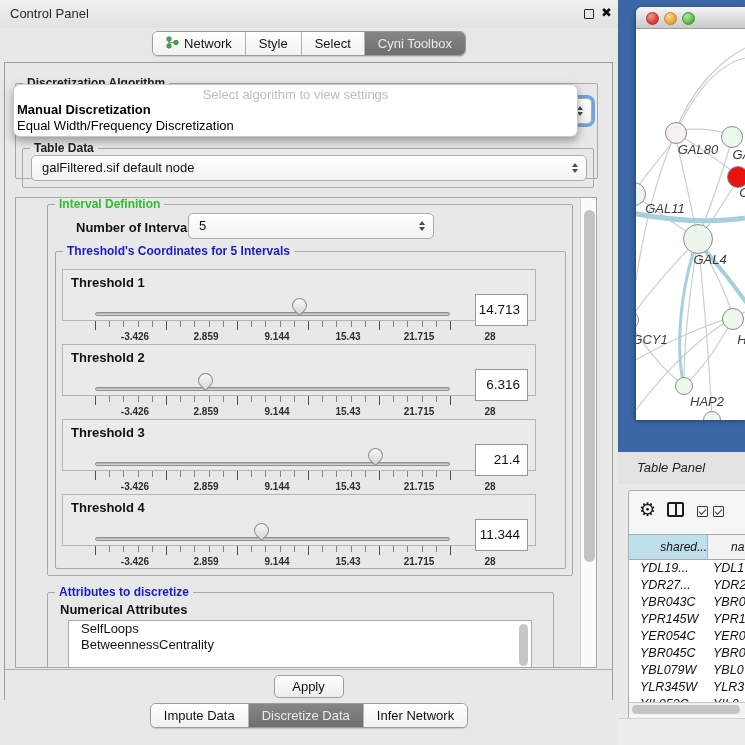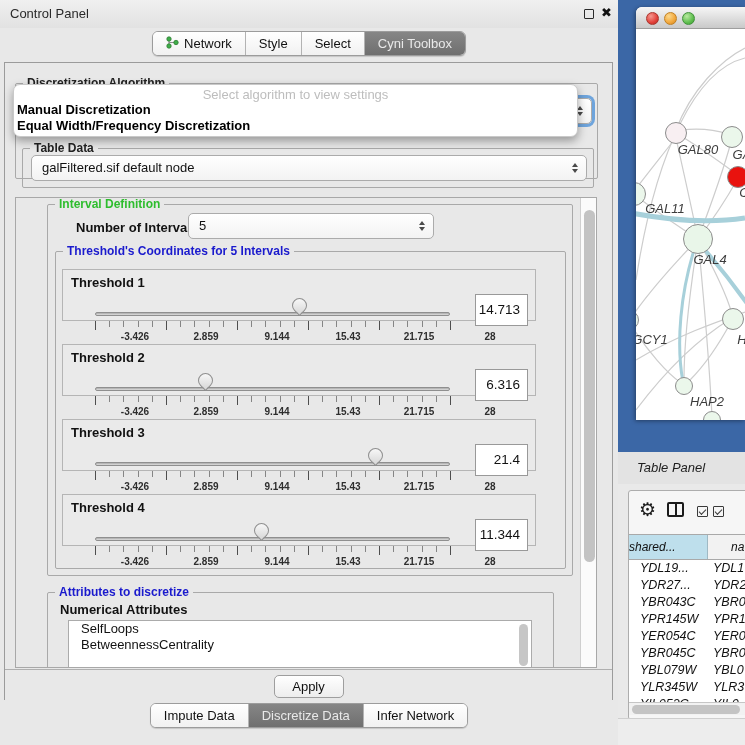--- a/index.html
+++ b/index.html
@@ -30,21 +30,21 @@
 
   .combo { position:absolute; background:linear-gradient(#FFFFFF,#F3F3F3); border:1px solid #ABABAB; border-radius:5px; font-size:13px; color:#111; line-height:24px; padding:0 24px 0 10px; overflow:hidden; white-space:nowrap; }
   .stepper { position:absolute; right:8px; top:50%; transform:translateY(-50%); display:flex; flex-direction:column; gap:2px; }
   .tri-up { width:0; height:0; border-left:3.5px solid transparent; border-right:3.5px solid transparent; border-bottom:4.5px solid #4A4A4A; }
   .tri-down { width:0; height:0; border-left:3.5px solid transparent; border-right:3.5px solid transparent; border-top:4.5px solid #4A4A4A; }
   .focusring { box-shadow:0 0 0 3px rgba(88,152,217,.85); }
 
   
   #algo-popup { position:absolute; left:13px; top:84px; width:565px; height:53px; background:#FFFFFF; border:1px solid #C9C9C9; border-radius:7px; box-shadow:0 4px 10px rgba(0,0,0,.35); z-index:40; padding-top:2px; }
   #algo-popup .prompt { text-align:center; font-size:13px; color:#BDBDBD; line-height:15px; }
-  #algo-popup .item { font-size:13px; color:#000; line-height:16px; padding-left:3px;font-weight:bold; }
+  #algo-popup .item { font-size:13px; color:#000; line-height:16px; padding-left:3px; }
   #algo-popup .item.bold { font-weight:bold; }
 
   
   #viewport { position:absolute; left:10px; top:134px; width:582px; height:471px; border:1px solid #A8A8A8; overflow:hidden; background:#E8E8E8; }
   #vscroll { position:absolute; left:564px; top:0; width:17px; height:471px; background:#FBFBFB; border-left:1px solid #CFCFCF; }
   #vscroll .thumb { position:absolute; left:3px; top:12px; width:11px; height:352px; background:#C3C3C3; border-radius:6px; }
 
   .tpanel { position:absolute; left:6px; width:474px; height:52px; border:1px solid #B5B5B5; background:#EAEAEA; }
   .tpanel .tl { position:absolute; left:8px; top:5px; font-size:13px; font-weight:bold; color:#111; }
   .sliderwrap { position:absolute; left:32px; top:32px; width:355px; height:46px; }
@@ -76,21 +76,21 @@
   #tp-bar .t { position:absolute; left:19px; top:8px; font-size:13px; color:#1F1F1F; }
   #tp-body { position:absolute; left:0; top:484px; width:127px; height:261px; background:#E9E9E9; }
   #table-box { position:absolute; left:10px; top:6px; width:121px; height:230px; background:#F6F6F6; border:1px solid #ADADAD; border-radius:3px; overflow:hidden; }
   #tb-toolbar { position:absolute; left:0; top:0; width:121px; height:43px; }
   #gear { position:absolute; left:10px; top:7px; font-size:19px; color:#1B1B1B; font-family:"DejaVu Sans",sans-serif; }
   #col-icon { position:absolute; left:38px; top:11px; width:17px; height:15px; border:2px solid #1B1B1B; border-radius:2px; }
   #col-icon:before { content:""; position:absolute; left:5.5px; top:0; width:2px; height:11px; background:#1B1B1B; }
   .chk { position:absolute; top:15px; width:11px; height:11px; border:1.5px solid #3A3A3A; border-radius:1px; }
   .chk:before { content:""; position:absolute; left:1px; top:2px; width:6px; height:3px; border-left:1.5px solid #3A3A3A; border-bottom:1.5px solid #3A3A3A; transform:rotate(-45deg); }
   #tb-header { position:absolute; left:0; top:43px; width:200px; height:26px; border-top:1px solid #A9A9A9; border-bottom:1px solid #A9A9A9; display:flex; }
-  .hc1 { width:79px; background:#BEDFEC; border-right:1px solid #9FB9C4; font-size:12px; color:#111; text-align:left; line-height:24px; }
+  .hc1 { width:79px; background:#BEDFEC; border-right:1px solid #9FB9C4; font-size:12px; color:#111; text-align:right; line-height:24px; }
   .hc2 { width:120px; background:#F2F2F2; font-size:12px; color:#111; line-height:24px; padding-left:23px; }
   #tb-rows { position:absolute; left:0; top:69px; width:200px; height:142px; background:#FFFFFF; overflow:hidden; }
   .trow { display:flex; height:17px; }
   .tc1 { width:79px; padding-left:11px; font-size:12.5px; color:#111; line-height:17px; white-space:nowrap; }
   .tc2 { width:120px; padding-left:5px; font-size:12.5px; color:#111; line-height:17px; white-space:nowrap; }
   #hscroll { position:absolute; left:0; top:211px; width:121px; height:13px; background:#F2F2F2; border-top:1px solid #C6C6C6; }
   #hscroll .thumb { position:absolute; left:3px; top:2px; width:108px; height:9px; background:#C4C4C4; border-radius:5px; }
   #tp-footer { position:absolute; left:0; top:234px; width:127px; height:27px; background:#EDEDED; border-top:1px solid #CFCFCF; }
 </style>
 </head>

